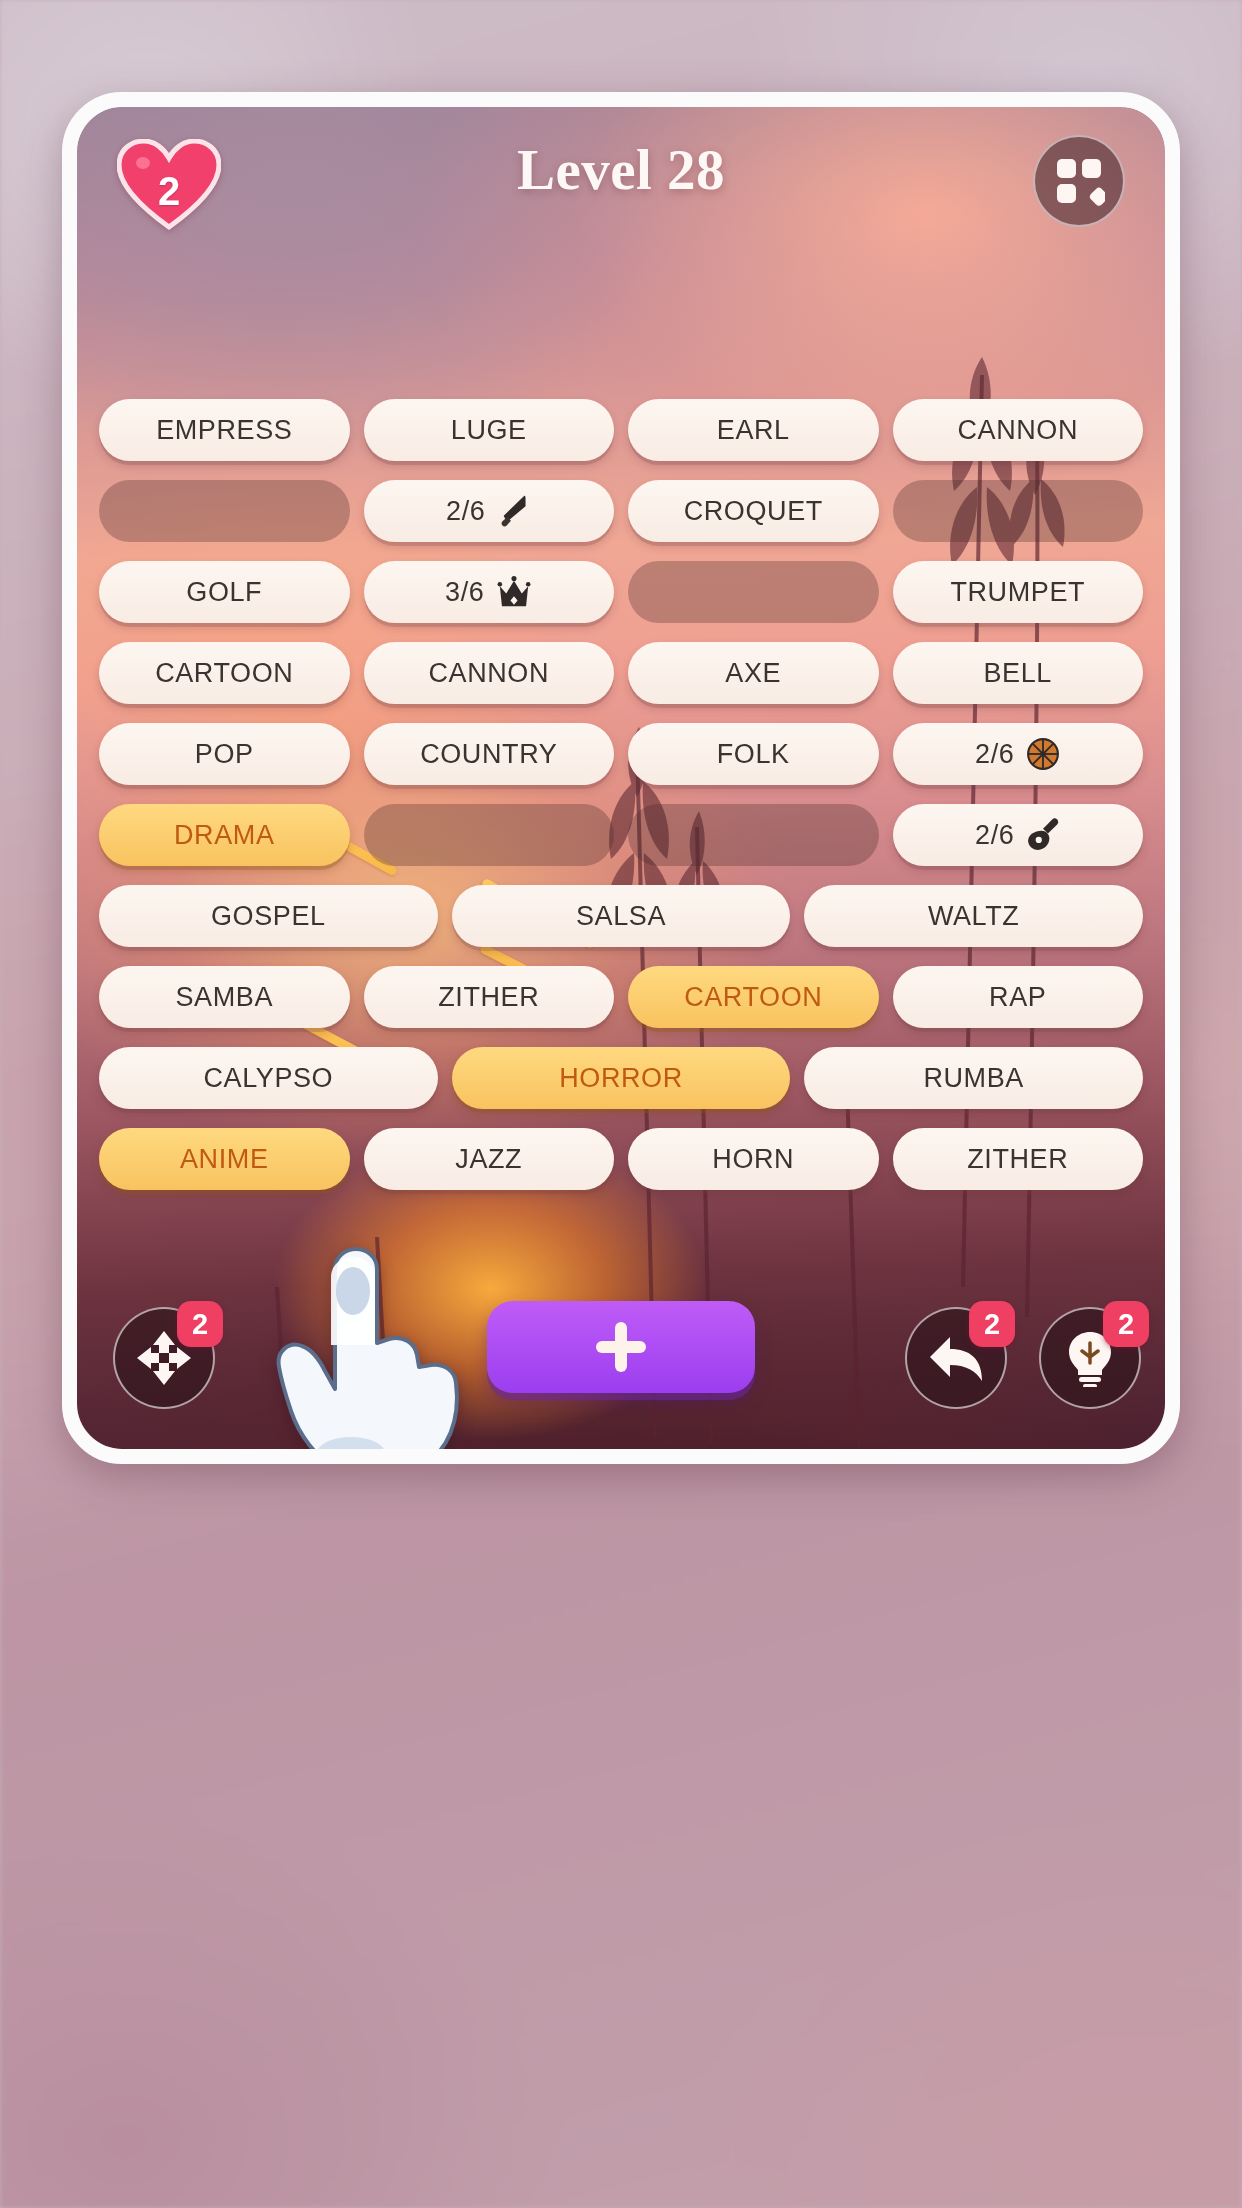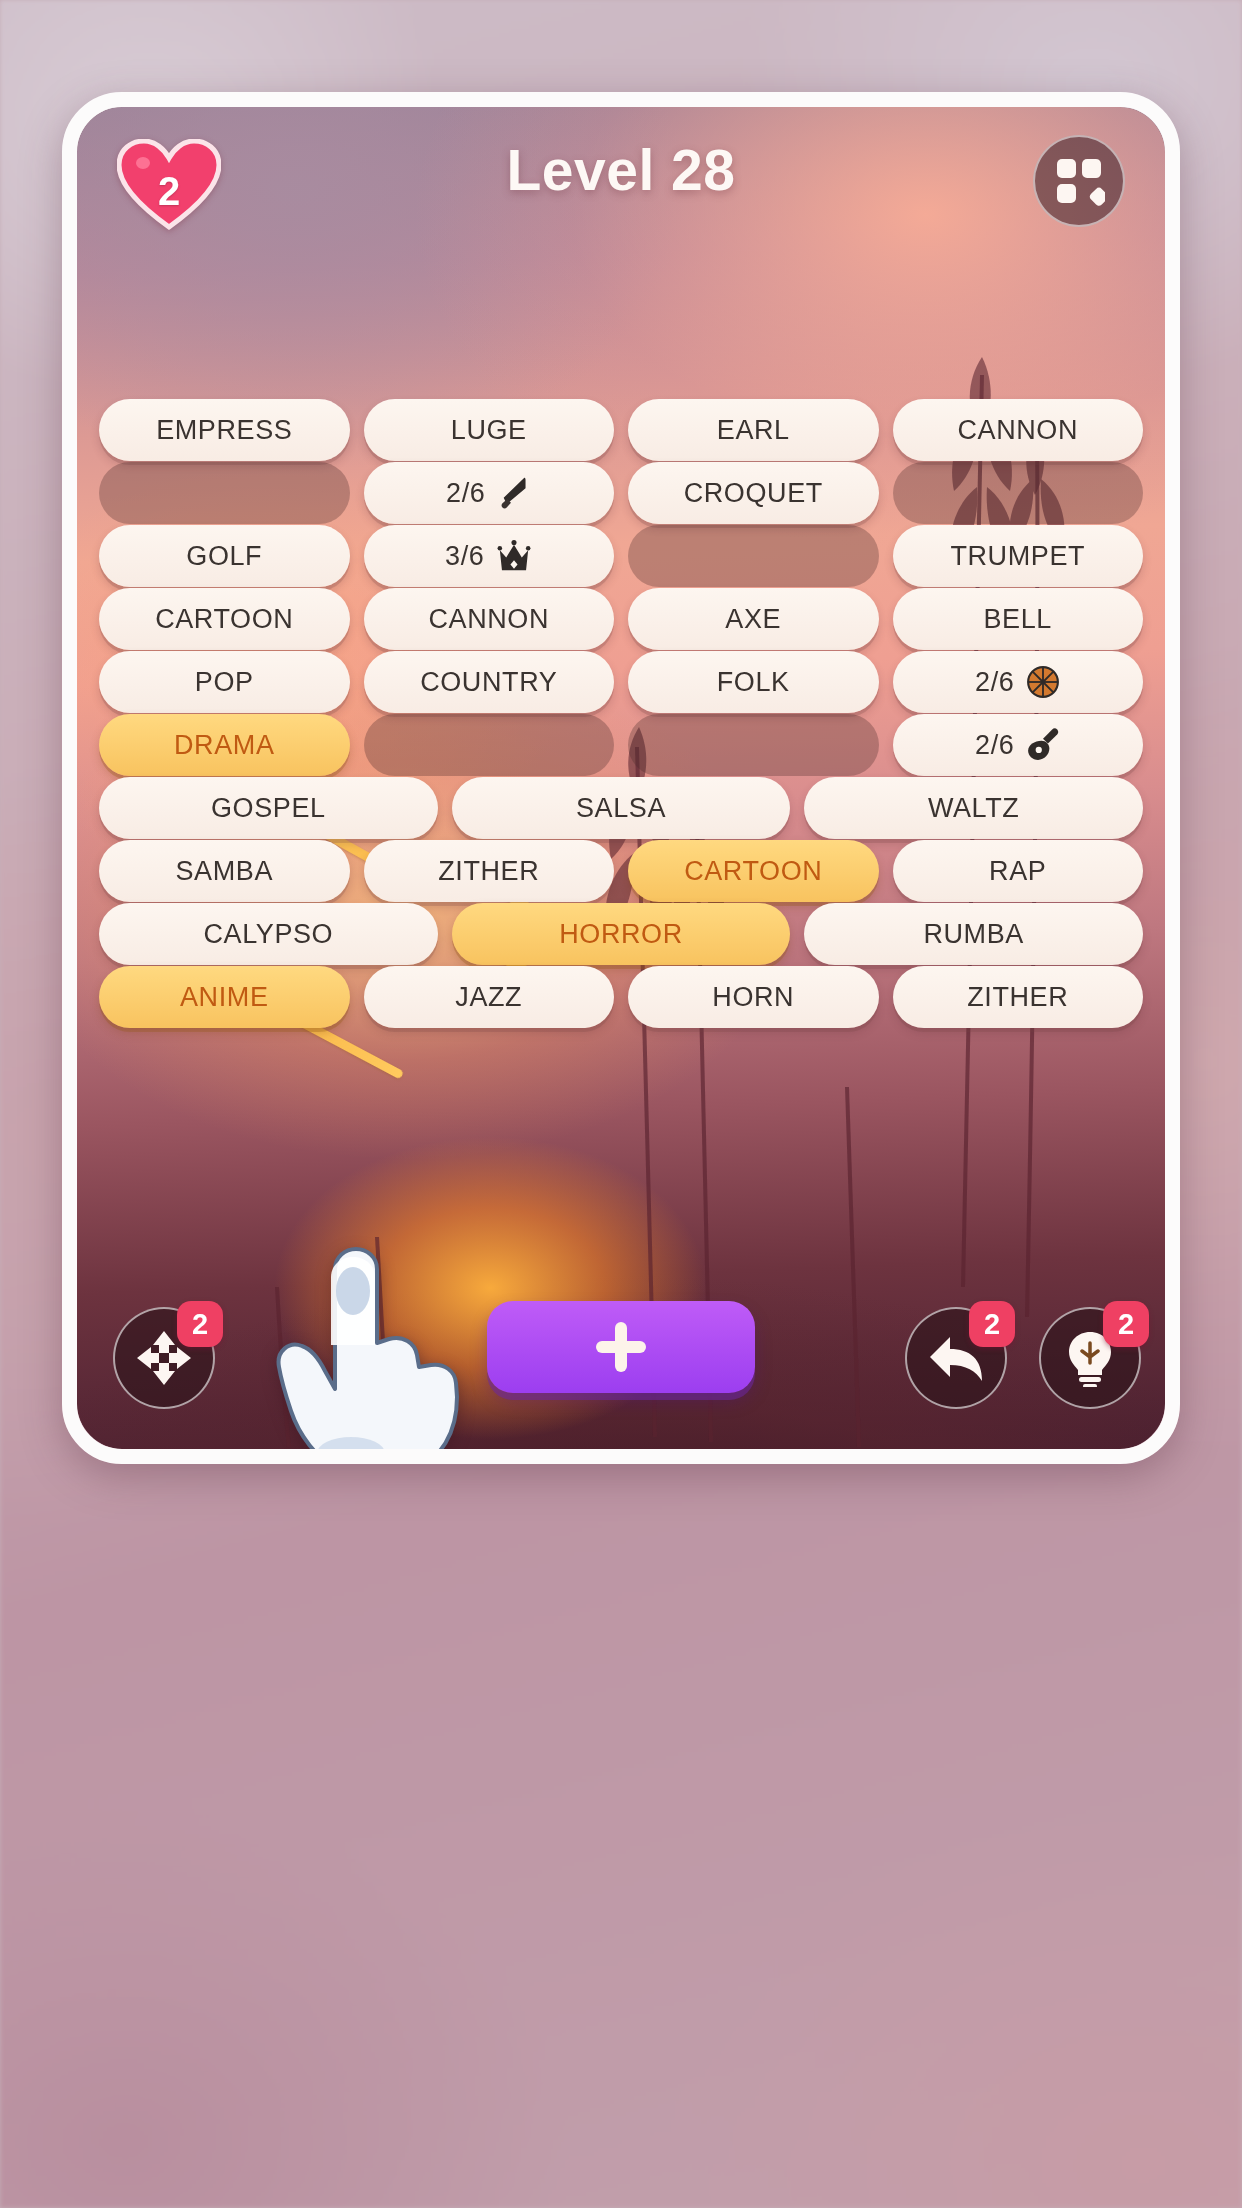--- a/index.html
+++ b/index.html
@@ -99,41 +99,42 @@
     text-align: center;
     font-size: 40px; font-weight: bold; color: #fff;
     text-shadow: 0 1px 2px rgba(150,40,70,.5);
   }
   .level-title {
     position: absolute; left: 0; right: 0; top: 30px;
     text-align: center;
     font-size: 57px; font-weight: bold; color: #fdf8f5;
     letter-spacing: .5px;
     text-shadow: 0 3px 8px rgba(110,50,60,.35);
+    font-family: Liberation Serif, serif;
   }
   .menu-btn {
     position: absolute; right: 40px; top: 28px;
     width: 92px; height: 92px; border-radius: 50%;
     background: rgba(58,30,38,.55);
     border: 2px solid rgba(255,255,255,.55);
     display: flex; align-items: center; justify-content: center;
   }
 
   
   .grid {
     position: absolute;
     left: 0; right: 0;
     top: 292px;
     padding: 0 22px;
     z-index: 10;
   }
   .row {
     display: flex;
     gap: 14px;
-    margin-bottom: 1px;
+    margin-bottom: 19px;
     height: 62px;
   }
   .tile {
     flex: 1;
     height: 62px;
     border-radius: 32px;
     display: flex;
     align-items: center;
     justify-content: center;
     gap: 12px;

